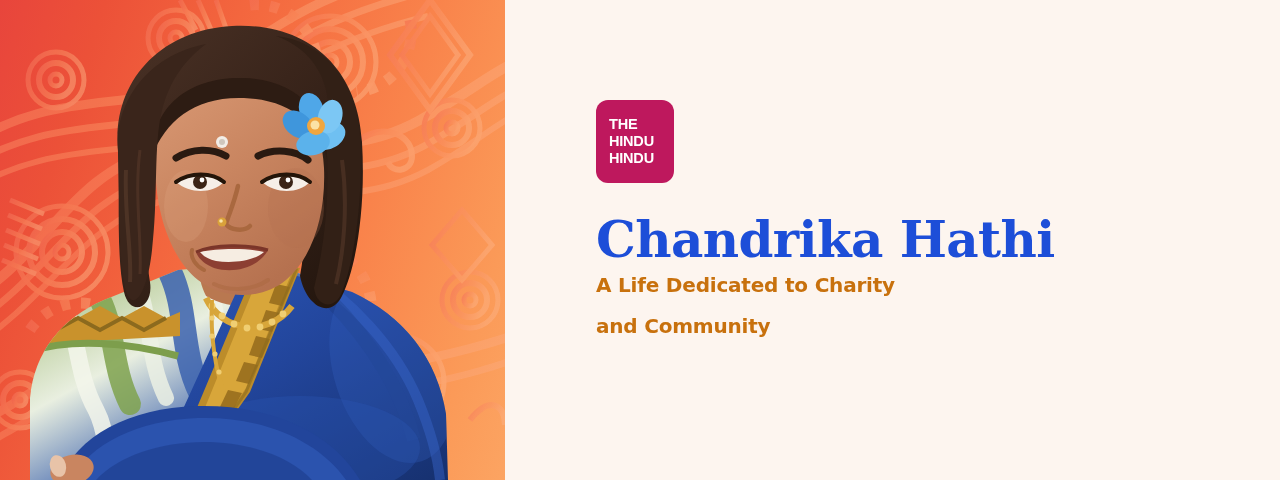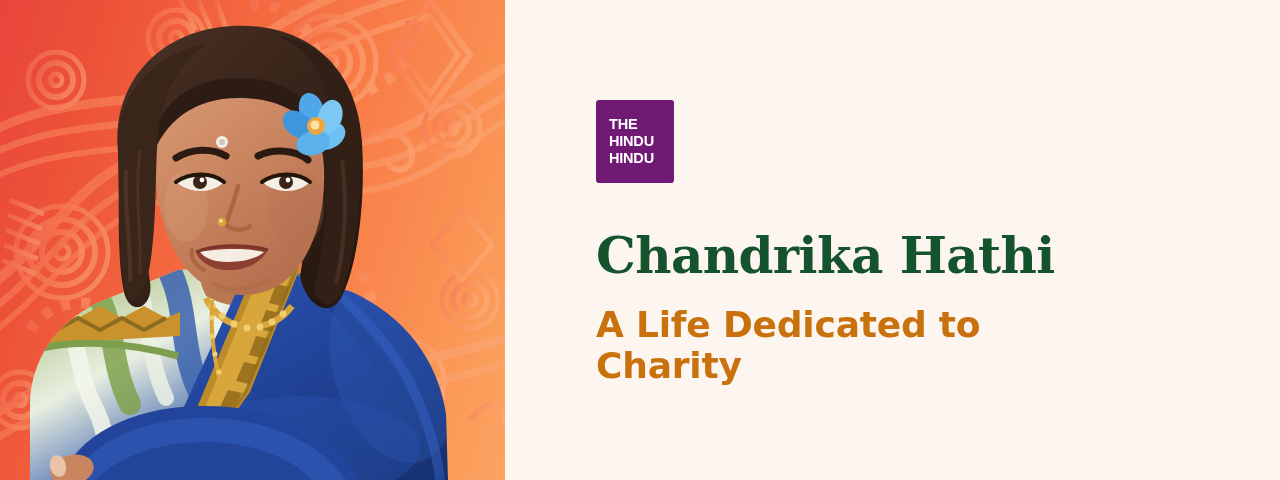--- a/index.html
+++ b/index.html
@@ -27,40 +27,40 @@
   
   .figure { position:absolute; left:0; top:0; width:505px; height:480px; }
   .figure svg { position:absolute; left:0; top:0; }
 
   
   .text-panel {
     position:relative; flex:1 1 auto; height:480px;
     background:#FDF5EF; padding:100px 0 0 91px;
   }
   .brand-logo {
-    width:78px; height:83px; border-radius:3px;
-    background:#701a75;
+    width:78px; height:83px; border-radius:12px;
+    background:#be185d;
     display:flex; flex-direction:column; justify-content:center;
-    padding-left:13px; margin-bottom:48px;
+    padding-left:13px; margin-bottom:32px;
   }
   .brand-logo .line {
     color:#FFFFFF; font-weight:700; font-size:14.5px;
     line-height:17px; letter-spacing:-0.2px;
     font-family:"Liberation Sans", sans-serif;
     text-align:left; white-space:nowrap;
   }
   .headline {
     font-family:"DejaVu Serif", serif;
     font-weight:700; font-size:50px; line-height:1.0;
-    color:#14532d; letter-spacing:-0.6px;
-    margin-bottom:23px; white-space:nowrap;
+    color:#1d4ed8; letter-spacing:-0.6px;
+    white-space:nowrap;
   }
   .subheadline {
     font-family:"DejaVu Sans", sans-serif;
-    font-weight:600; font-size:36px; line-height:41px;
+    font-weight:600; font-size:20px; line-height:41px;
     color:#C8710D; letter-spacing:-0.2px;
     max-width:450px;
   }
   .subheadline .sl { display:block; }
 </style>
 </head>
 <body>
 
 <div class="banner">
 
@@ -321,16 +321,17 @@
     <div class="brand-logo">
       <span class="line">THE</span>
       <span class="line">HINDU</span>
       <span class="line">HINDU</span>
     </div>
 
     <h1 class="headline">Chandrika Hathi</h1>
 
     <div class="subheadline">
       <span class="sl">A Life Dedicated to Charity</span>
+      <span class="sl">and Community</span>
     </div>
 
   </div>
 </div>
 
 </body></html>

